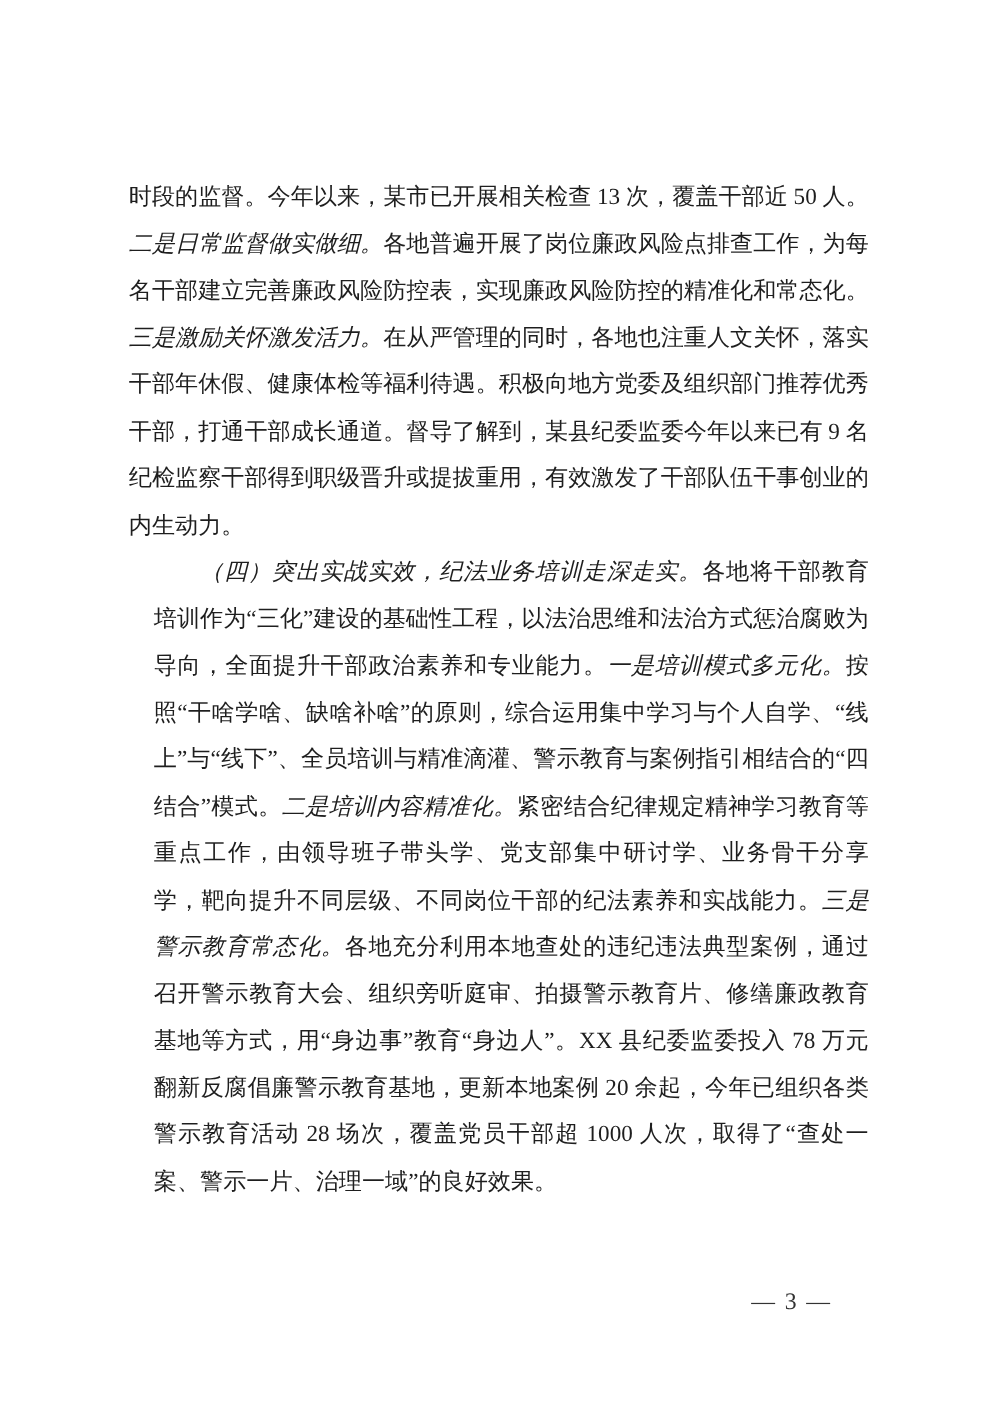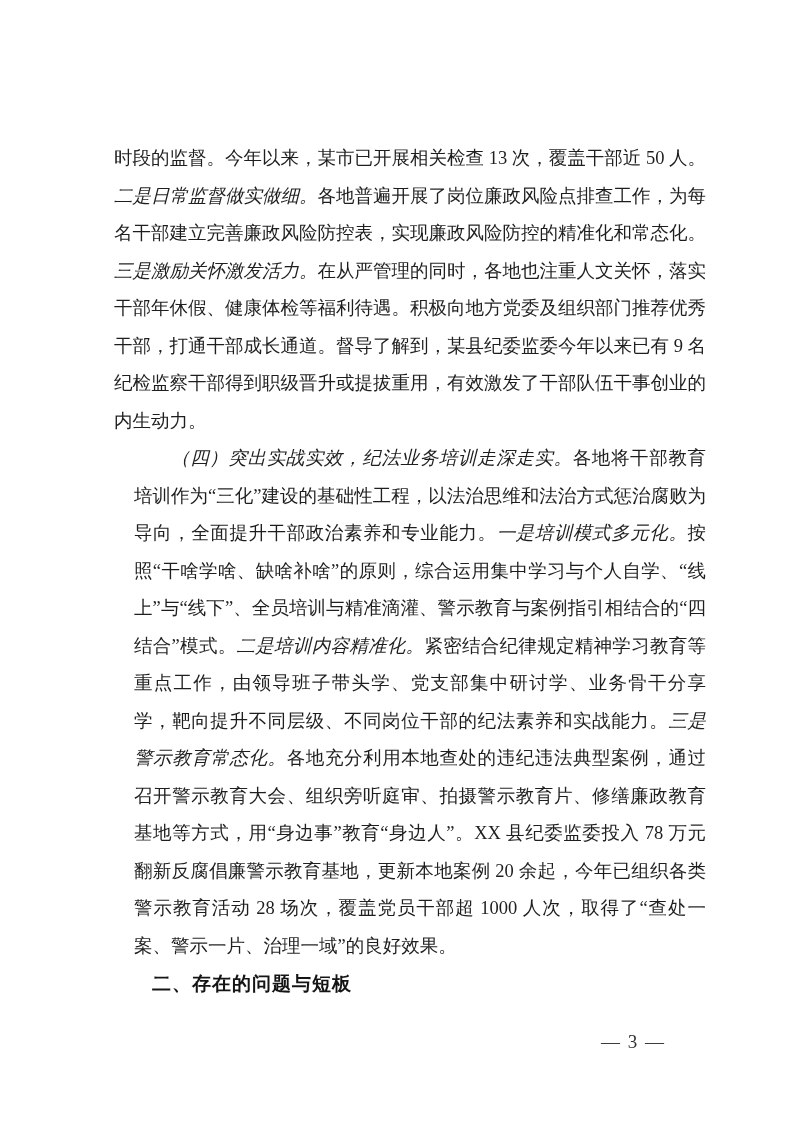--- a/index.html
+++ b/index.html
@@ -10,21 +10,21 @@
   .page {
     position: relative;
     width: 793px;
     height: 1122px;
     background: #ffffff;
     overflow: hidden;
     color: #1e1e1e;
   }
   .doc-body {
     position: absolute;
-    left: 114px;
+    left: 103px;
     top: 140px;
     width: 592px;
     font-family: "Liberation Serif", "DejaVu Serif", serif;
     font-size: 18.5px;
     line-height: 37.5px;
     text-align: justify;
   }
   .para {
     margin: 0;
     padding: 0;
@@ -62,18 +62,17 @@
 </head>
 <body>
 
 <div class="page">
   <div class="doc-body">
 
     <p class="para"><span>时段的监督。今年以来，某市已开展相关检查 13 次，覆盖干部近 50 人。</span><span class="kaiti">二是日常监督做实做细。</span><span>各地普遍开展了岗位廉政风险点排查工作，为每名干部建立完善廉政风险防控表，实现廉政风险防控的精准化和常态化。</span><span class="kaiti">三是激励关怀激发活力。</span><span>在从严管理的同时，各地也注重人文关怀，落实干部年休假、健康体检等福利待遇。积极向地方党委及组织部门推荐优秀干部，打通干部成长通道。督导了解到，某县纪委监委今年以来已有 9 名纪检监察干部得到职级晋升或提拔重用，有效激发了干部队伍干事创业的内生动力。</span></p>
 
     <p class="para para-indent"><span class="kaiti">（四）突出实战实效，纪法业务培训走深走实。</span><span>各地将干部教育培训作为“三化”建设的基础性工程，以法治思维和法治方式惩治腐败为导向，全面提升干部政治素养和专业能力。</span><span class="kaiti">一是培训模式多元化。</span><span>按照“干啥学啥、缺啥补啥”的原则，综合运用集中学习与个人自学、“线上”与“线下”、全员培训与精准滴灌、警示教育与案例指引相结合的“四结合”模式。</span><span class="kaiti">二是培训内容精准化。</span><span>紧密结合纪律规定精神学习教育等重点工作，由领导班子带头学、党支部集中研讨学、业务骨干分享学，靶向提升不同层级、不同岗位干部的纪法素养和实战能力。</span><span class="kaiti">三是警示教育常态化。</span><span>各地充分利用本地查处的违纪违法典型案例，通过召开警示教育大会、组织旁听庭审、拍摄警示教育片、修缮廉政教育基地等方式，用“身边事”教育“身边人”。XX 县纪委监委投入 78 万元翻新反腐倡廉警示教育基地，更新本地案例 20 余起，今年已组织各类警示教育活动 28 场次，覆盖党员干部超 1000 人次，取得了“查处一案、警示一片、治理一域”的良好效果。</span></p>
 
-    <h2 class="section-heading">二、存在的问题与短板</h2>
 
   </div>
 
   <div class="page-number">— 3 —</div>
 </div>
 
 </body></html>

